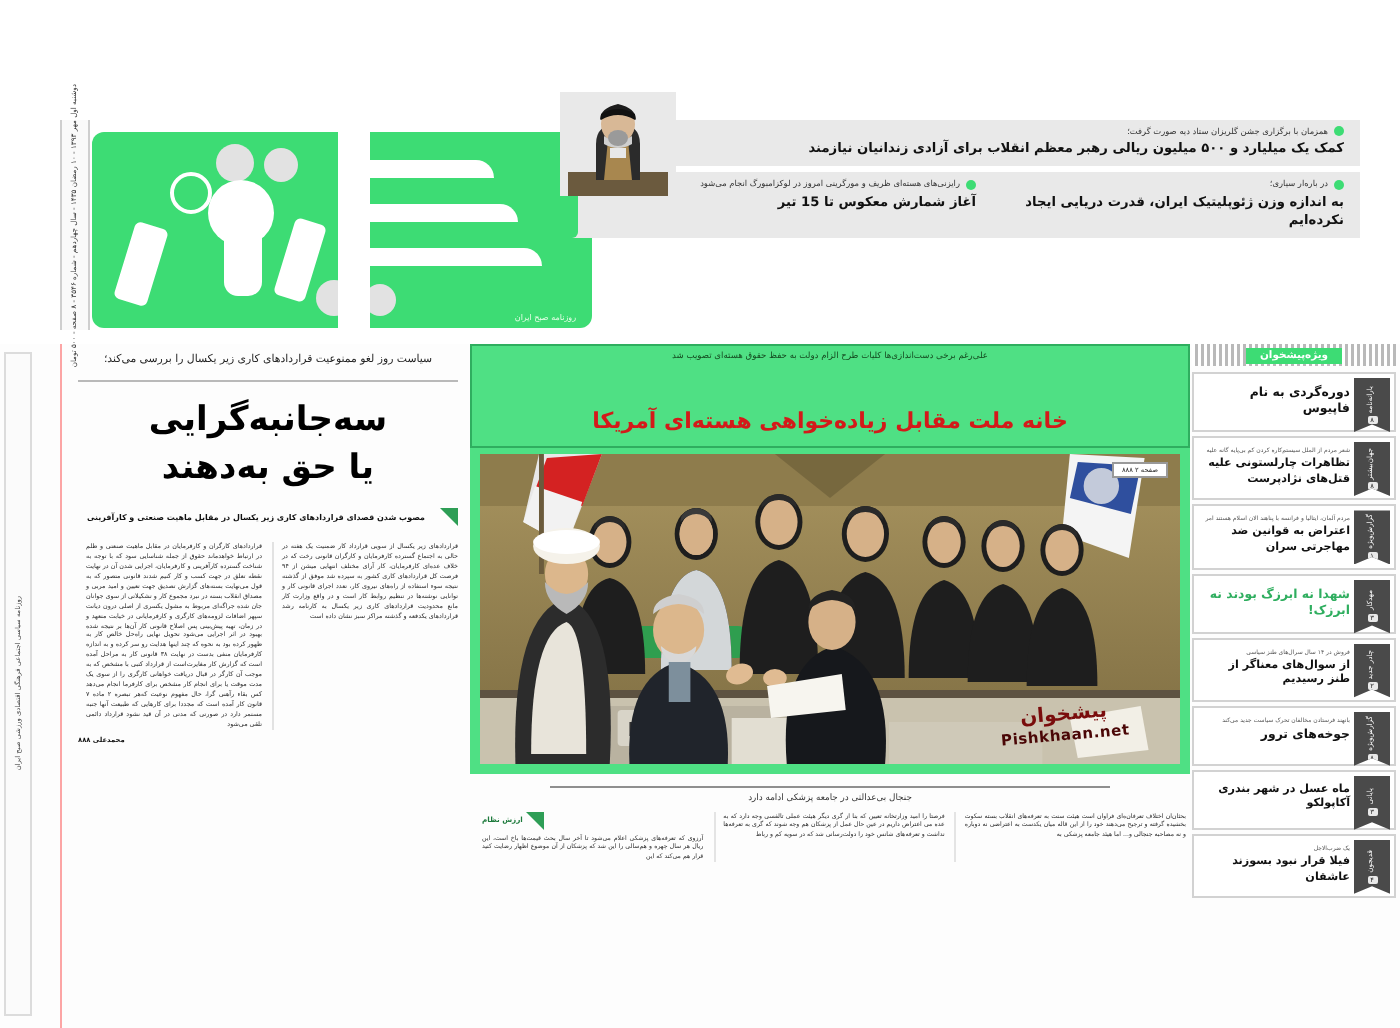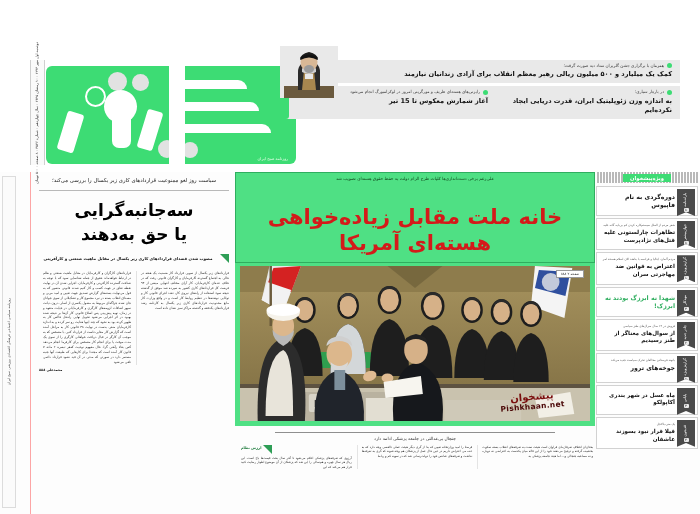--- a/index.html
+++ b/index.html
@@ -113,21 +113,21 @@
   
   .centercol{
     position:absolute;left:235px;top:0;width:360px;height:342px;
   }
   .lead-banner{
     background:#4fe084;border:1px solid #2fae5f;
     padding:3px 6px 5px;text-align:center;
   }
   .lead-kicker{font-size:4.3px;color:#14491f;line-height:1.4;margin-bottom:2px;}
   .lead-title{
-    font-size:21px;font-weight:bold;color:#d41a1a;line-height:1.25;
+    font-size:11px;font-weight:bold;color:#d41a1a;line-height:1.25;
     letter-spacing:-.2px;
     margin-top:22px;
   }
   .photo-frame{
     border:2px solid #4fe084;border-top:none;
     padding:3px;background:#4fe084;
   }
   .photo{
     position:relative;width:100%;height:155px;overflow:hidden;background:#8a7b55;
   }

